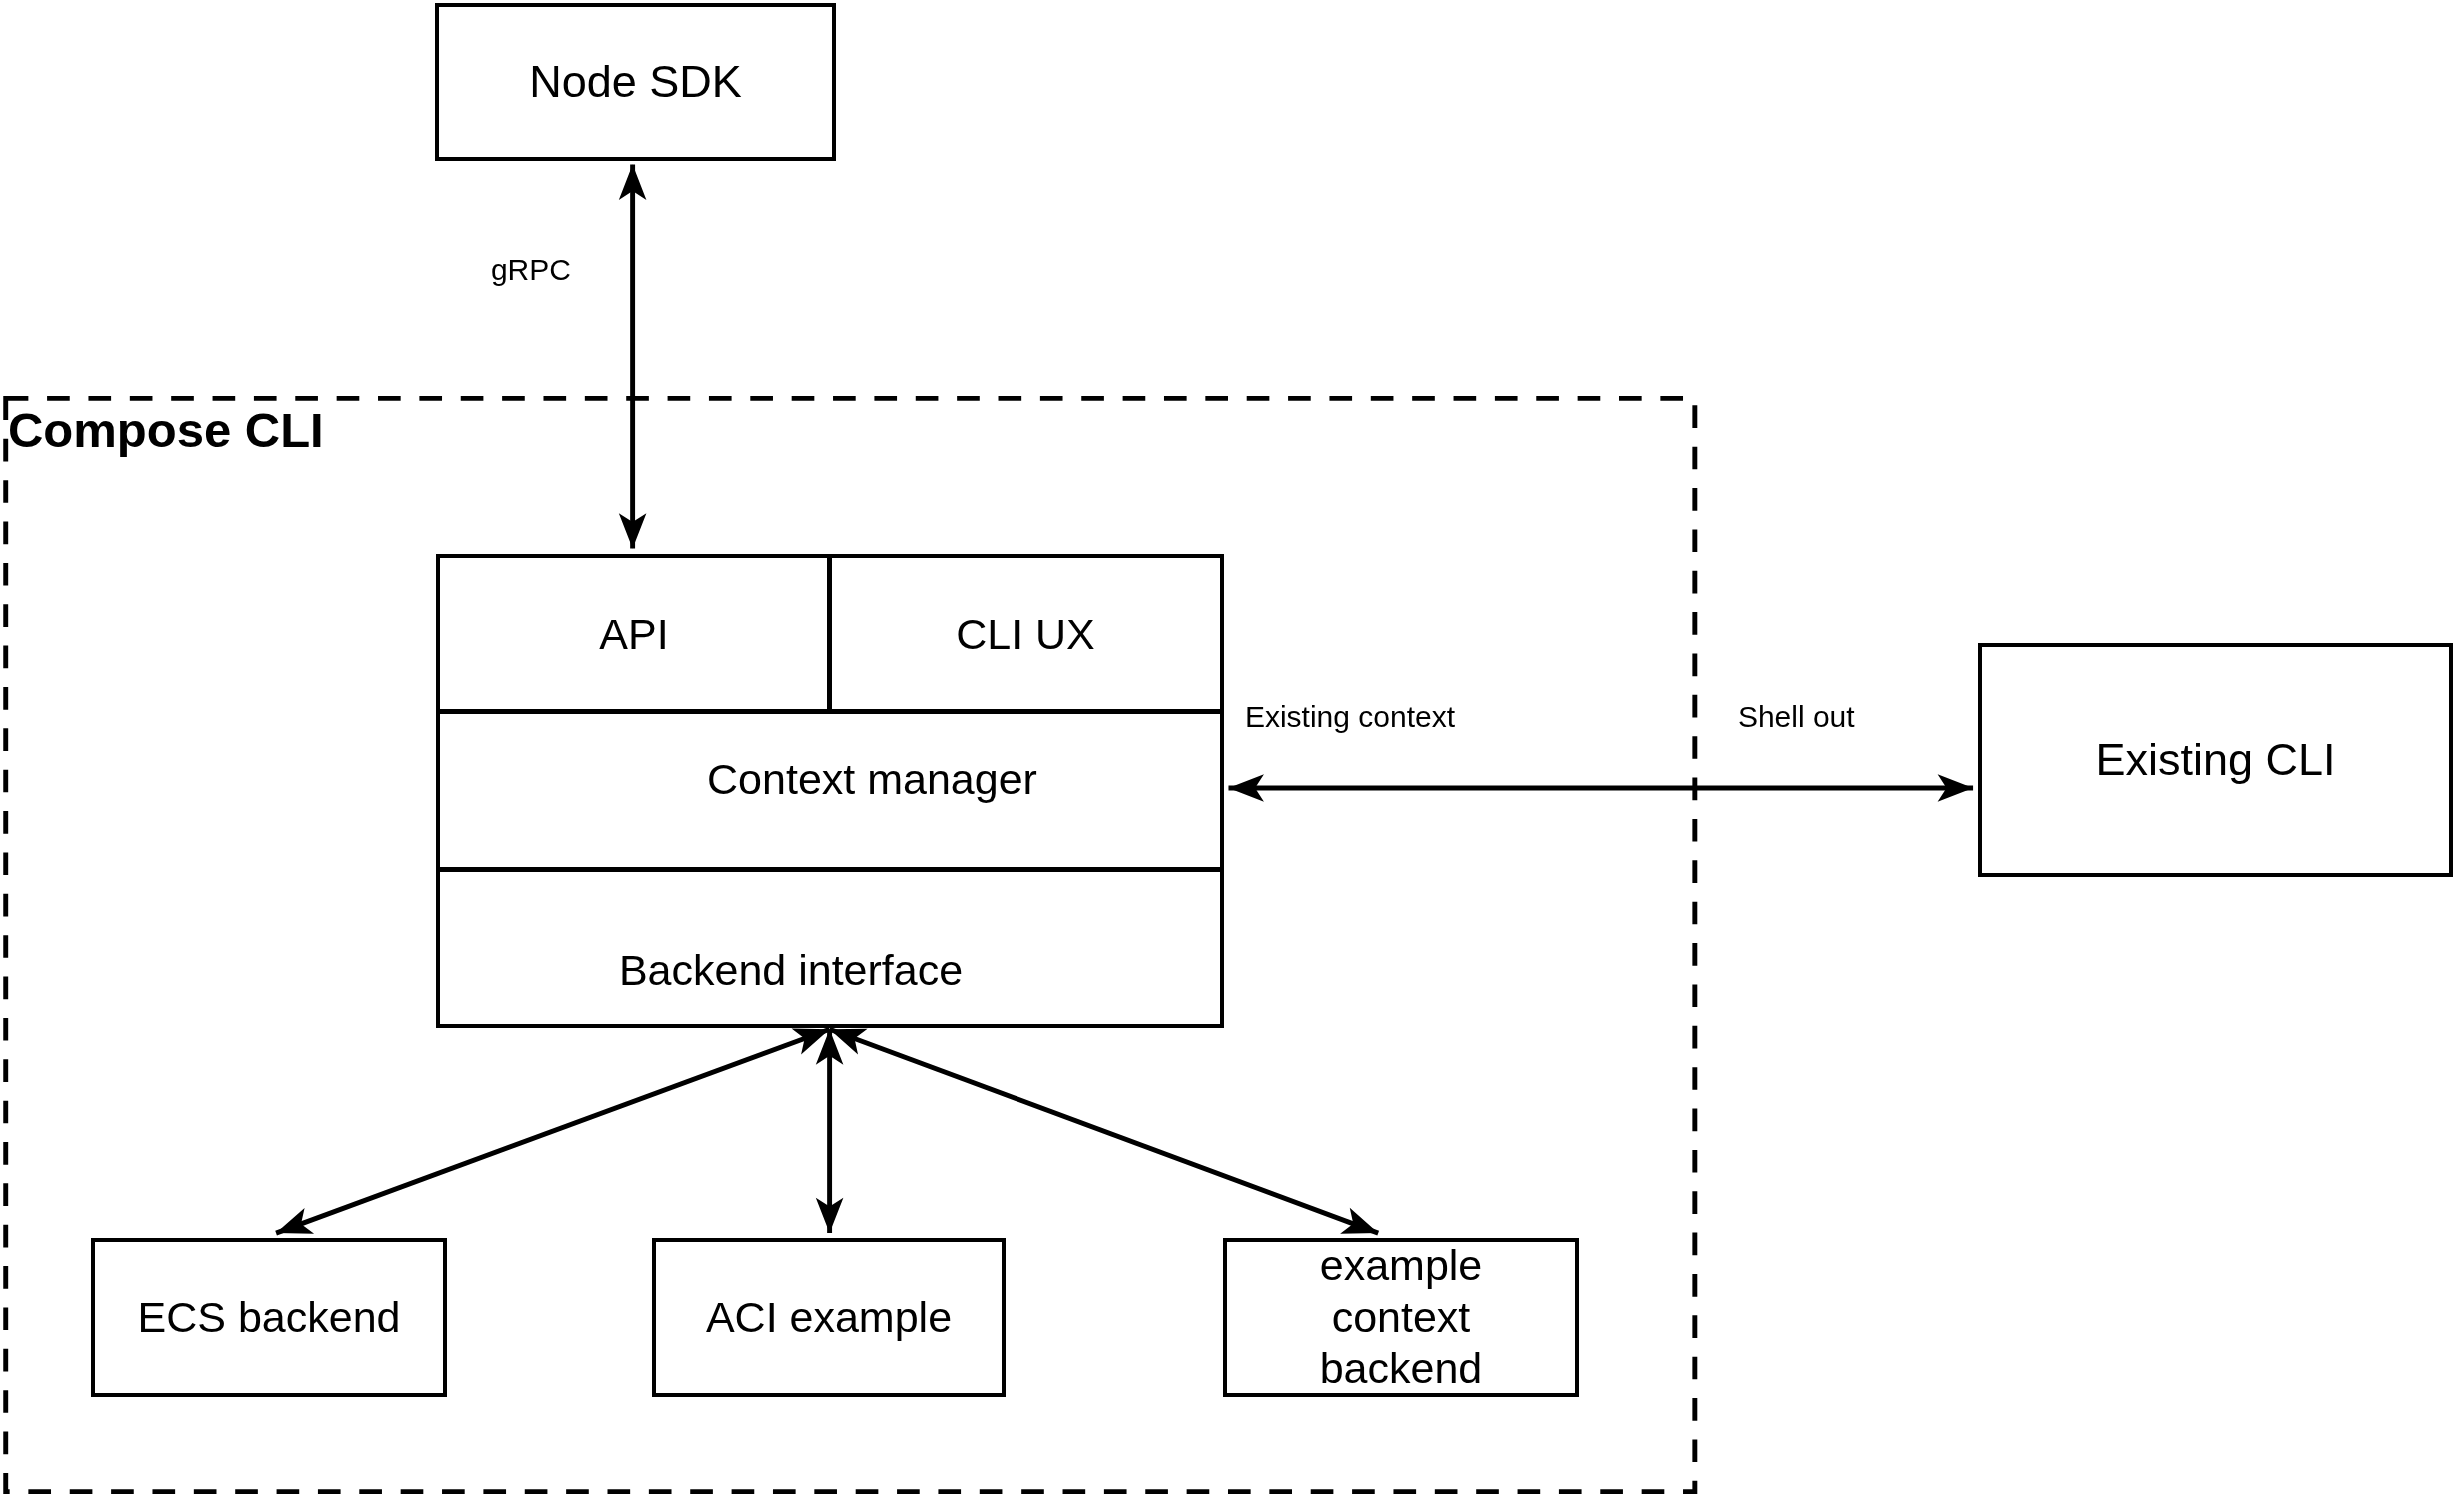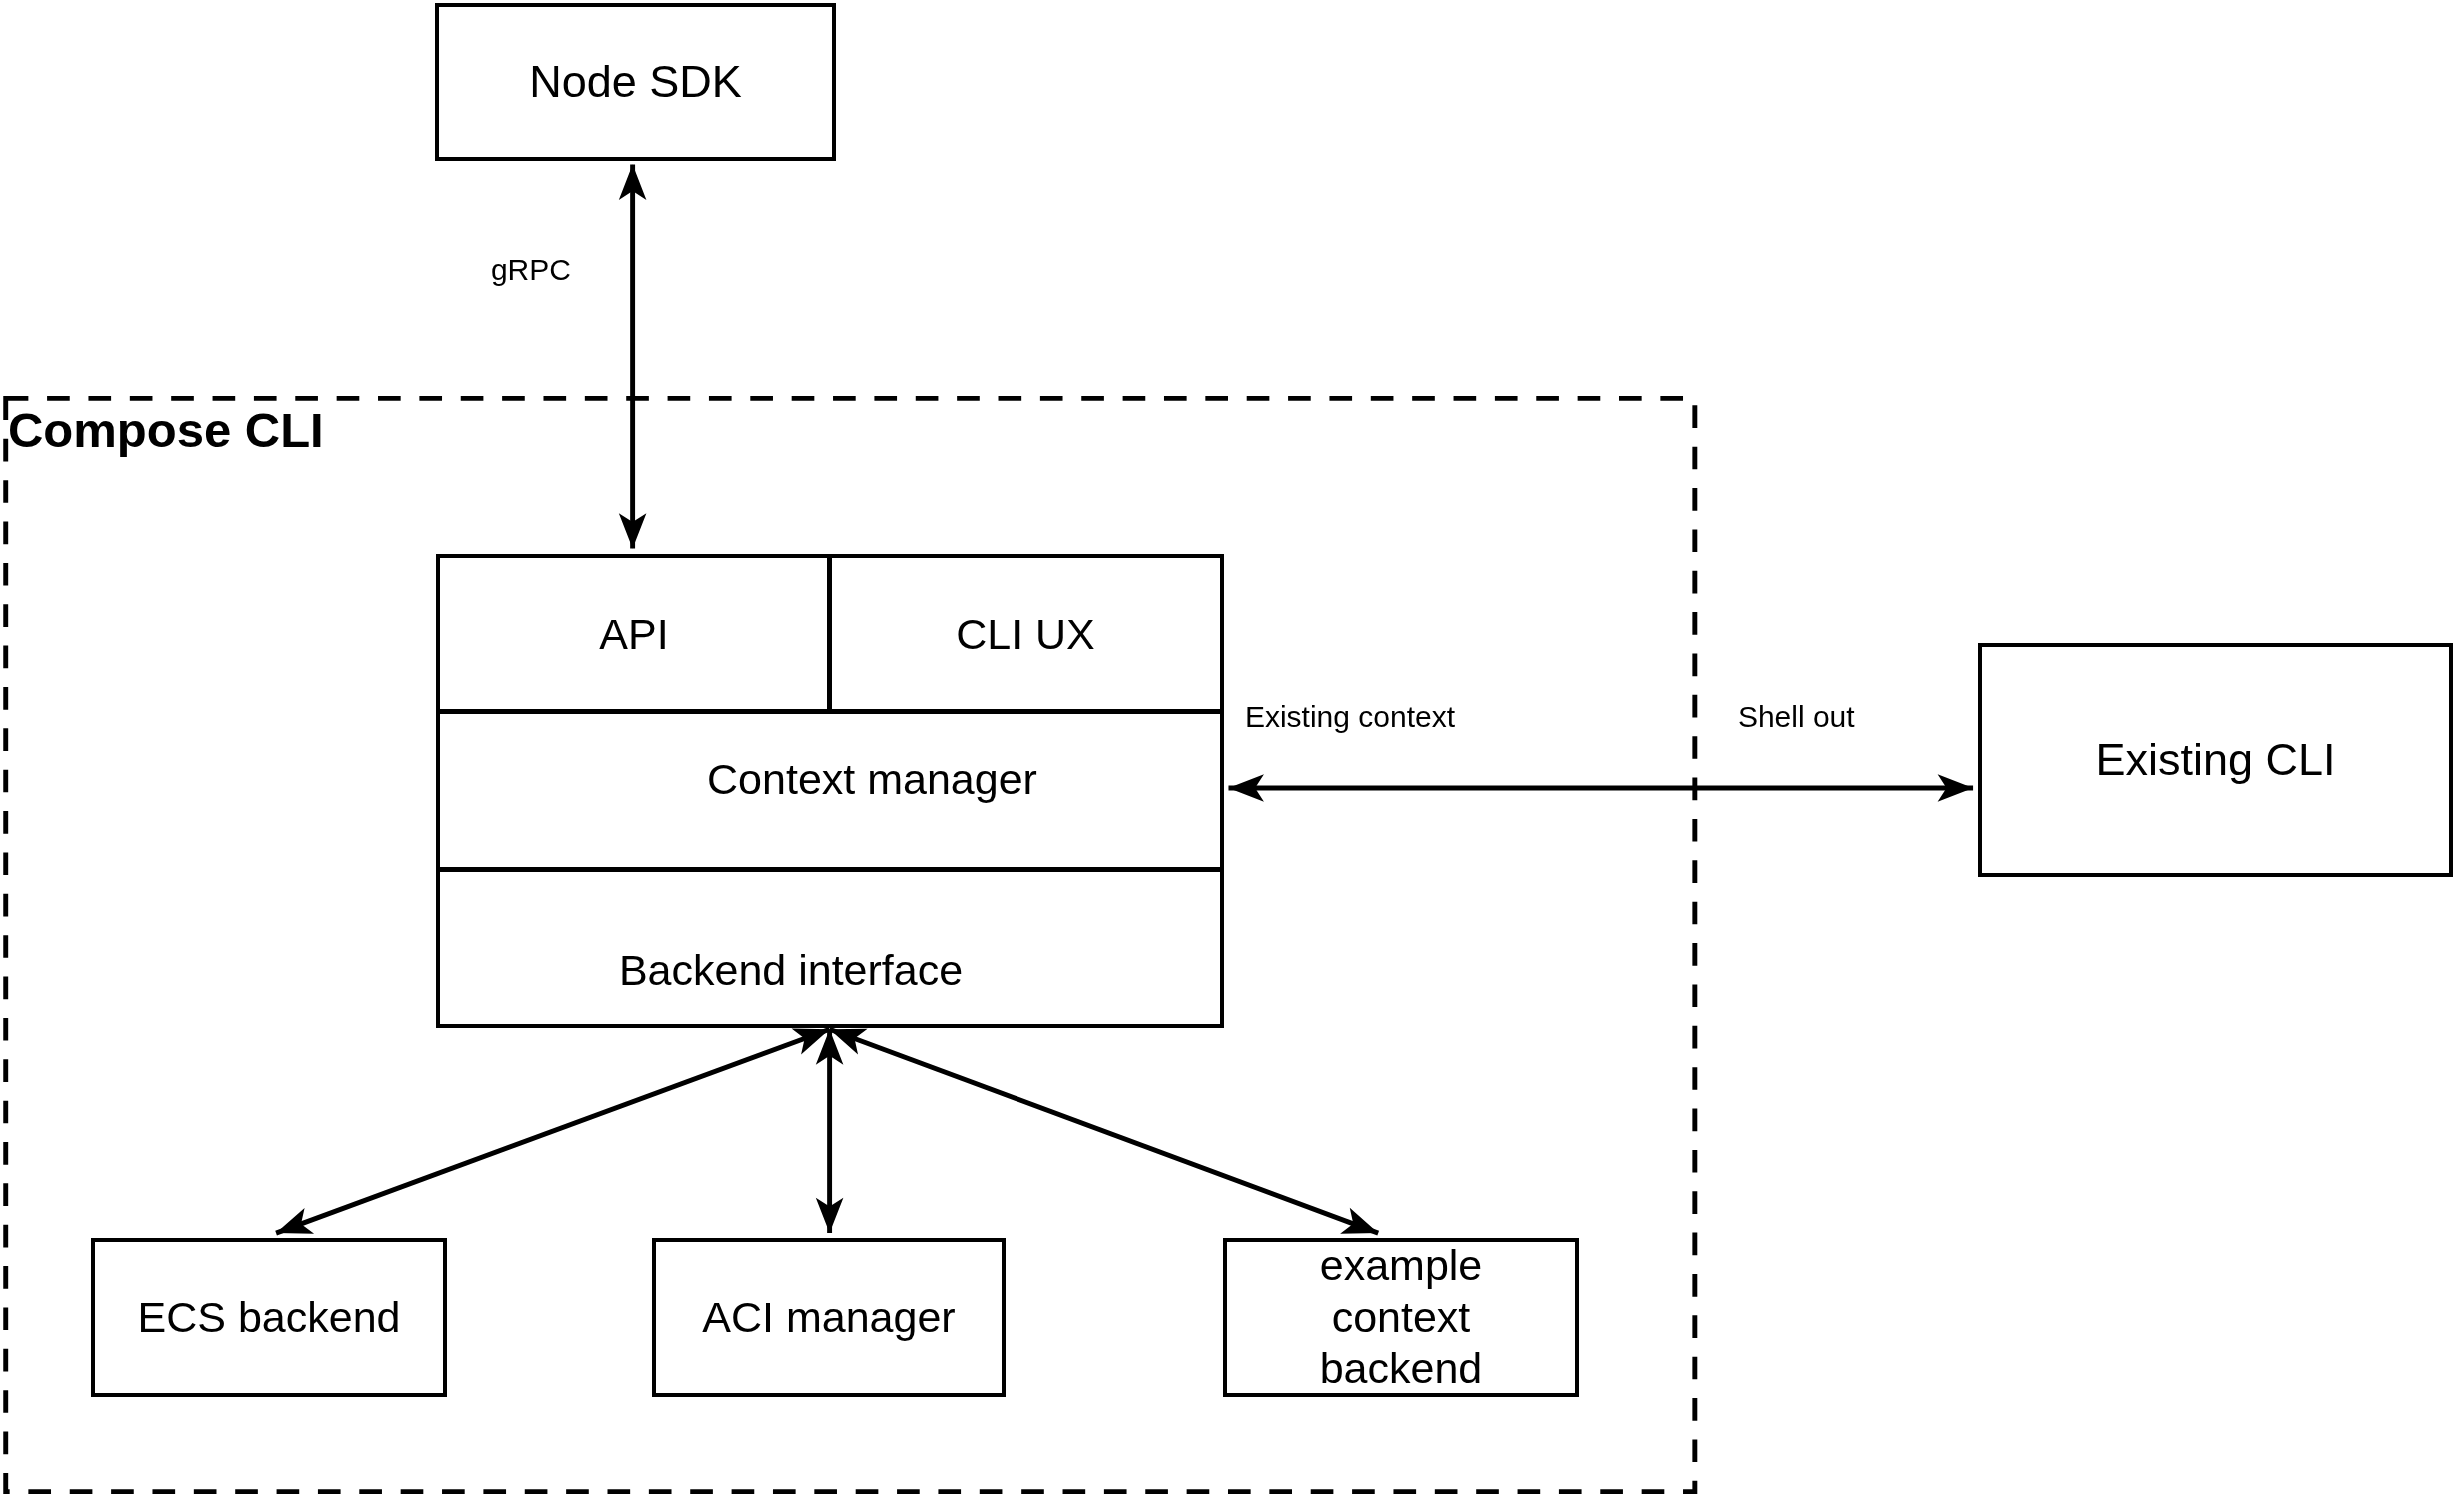--- a/index.html
+++ b/index.html
@@ -124,20 +124,20 @@
   <div class="edge-label" style="left:1734px; top:699px;">Shell out</div>
 
   <div class="box bold" style="left:1978px; top:643px; width:475px; height:234px;">
     <span>Existing CLI</span>
   </div>
 
   <div class="box" style="left:91px; top:1238px; width:356px; height:159px;">
     <span>ECS backend</span>
   </div>
   <div class="box" style="left:652px; top:1238px; width:354px; height:159px;">
-    <span>ACI manager</span>
+    <span>ACI example</span>
   </div>
   <div class="box" style="left:1223px; top:1238px; width:356px; height:159px; padding:0 19.7px;">
     <span>example context backend</span>
   </div>
 
 </div>
 
 
 </body></html>

